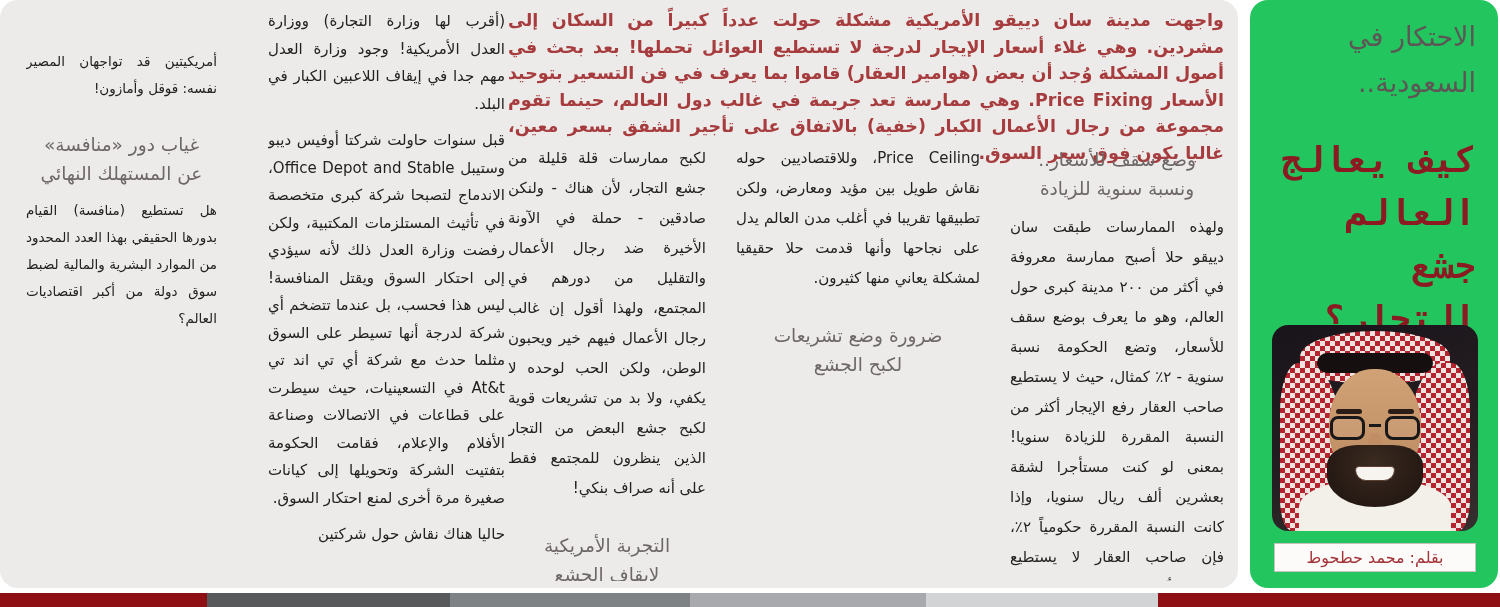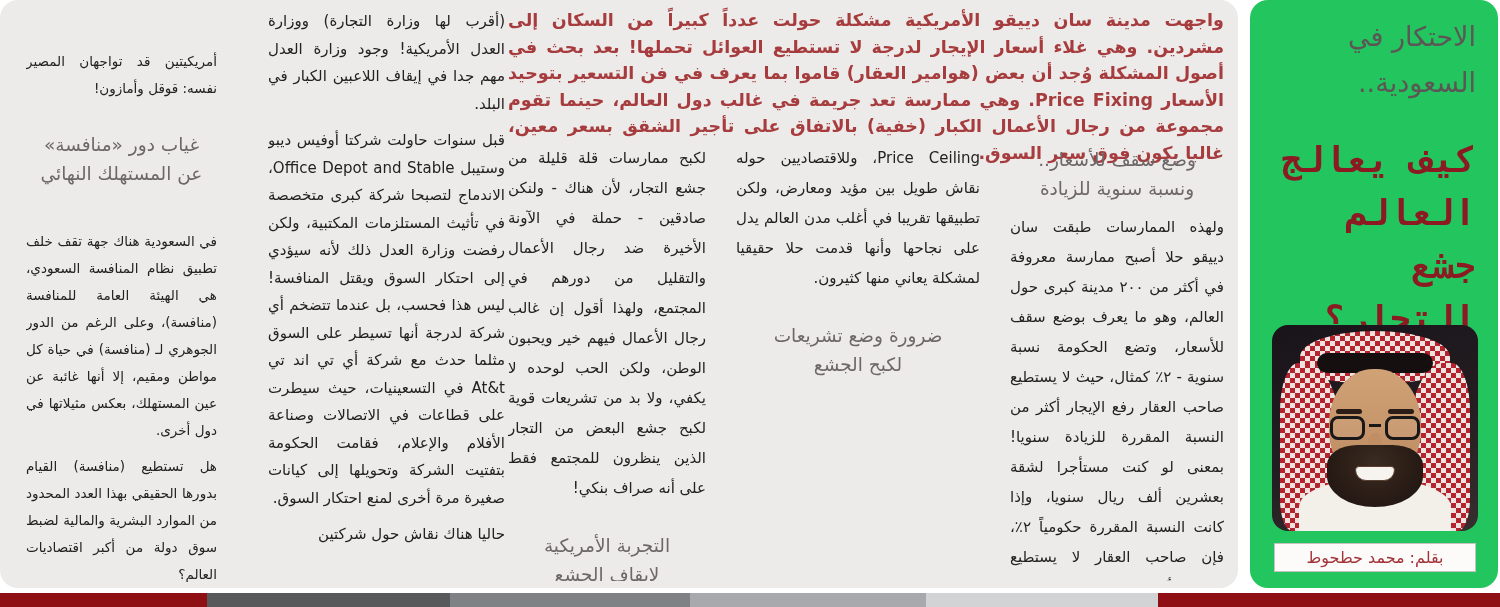--- a/index.html
+++ b/index.html
@@ -113,21 +113,20 @@
     <p class="bd bd-d para-gap">قبل سنوات حاولت شركتا أوفيس ديبو وستيبل Office Depot and Stable، الاندماج لتصبحا شركة كبرى متخصصة في تأثيث المستلزمات المكتبية، ولكن رفضت وزارة العدل ذلك لأنه سيؤدي إلى احتكار السوق ويقتل المنافسة! ليس هذا فحسب، بل عندما تتضخم أي شركة لدرجة أنها تسيطر على السوق مثلما حدث مع شركة أي تي اند تي At&amp;t في التسعينيات، حيث سيطرت على قطاعات في الاتصالات وصناعة الأفلام والإعلام، فقامت الحكومة بتفتيت الشركة وتحويلها إلى كيانات صغيرة مرة أخرى لمنع احتكار السوق.</p>
     <p class="bd bd-d para-gap">حاليا هناك نقاش حول شركتين</p>
   </div>
 
   <div class="col-e">
     <p class="bd bd-e">أمريكيتين قد تواجهان المصير نفسه: قوقل وأمازون!</p>
     <div class="hd" style="color: rgb(109, 103, 103);">
       <div>غياب دور «منافسة»</div>
       <div>عن المستهلك النهائي</div>
     </div>
-    <p class="bd bd-e">في السعودية هناك جهة تقف خلف تطبيق نظام المنافسة السعودي، هي الهيئة العامة للمنافسة (منافسة)، وعلى الرغم من الدور الجوهري لـ (منافسة) في حياة كل مواطن ومقيم، إلا أنها غائبة عن عين المستهلك، بعكس مثيلاتها في دول أخرى.</p>
     <p class="bd bd-e para-gap">هل تستطيع (منافسة) القيام بدورها الحقيقي بهذا العدد المحدود من الموارد البشرية والمالية لضبط سوق دولة من أكبر اقتصاديات العالم؟</p>
   </div>
 </div>
 
 <div class="panel side-panel" style="background-color: #22c55e;">
 
   <div class="kicker" style="color: rgb(93, 85, 86);">
     <div>الاحتكار في</div>
     <div>السعودية..</div>
   </div>

